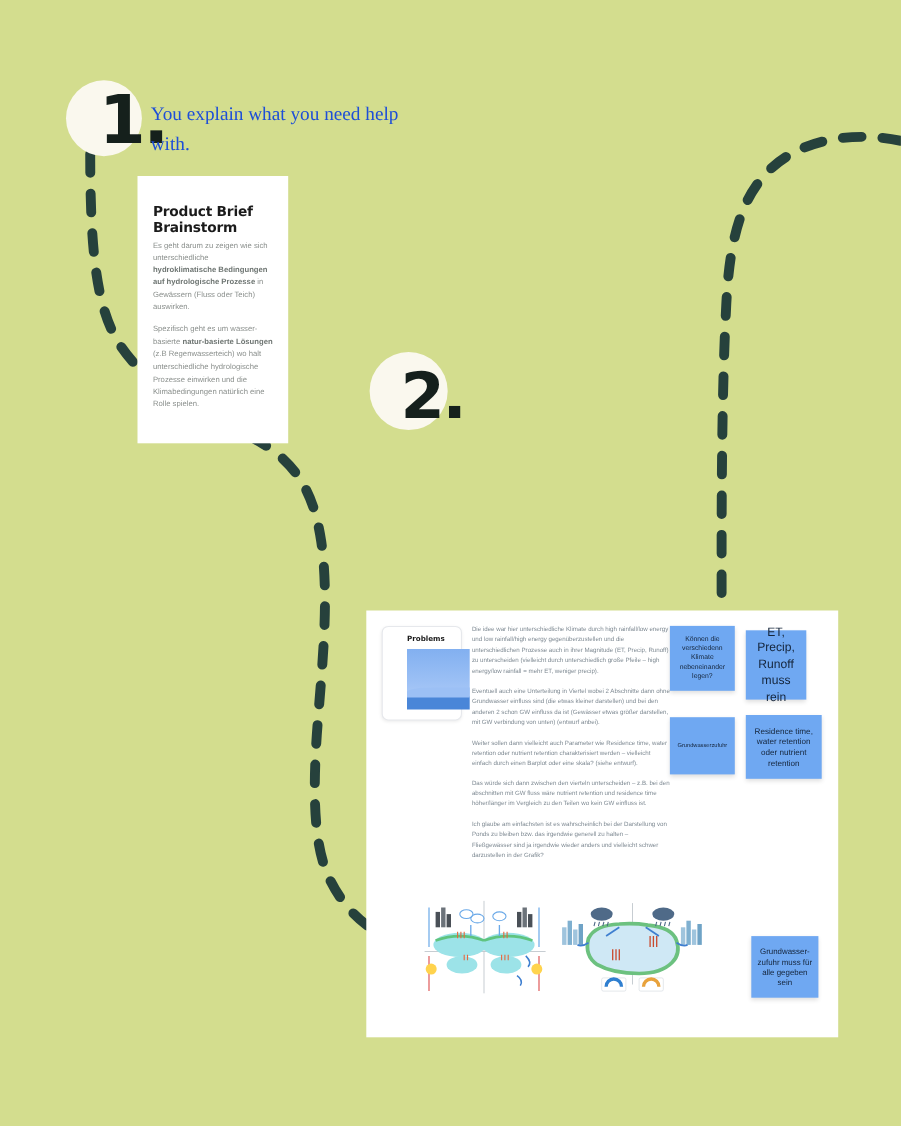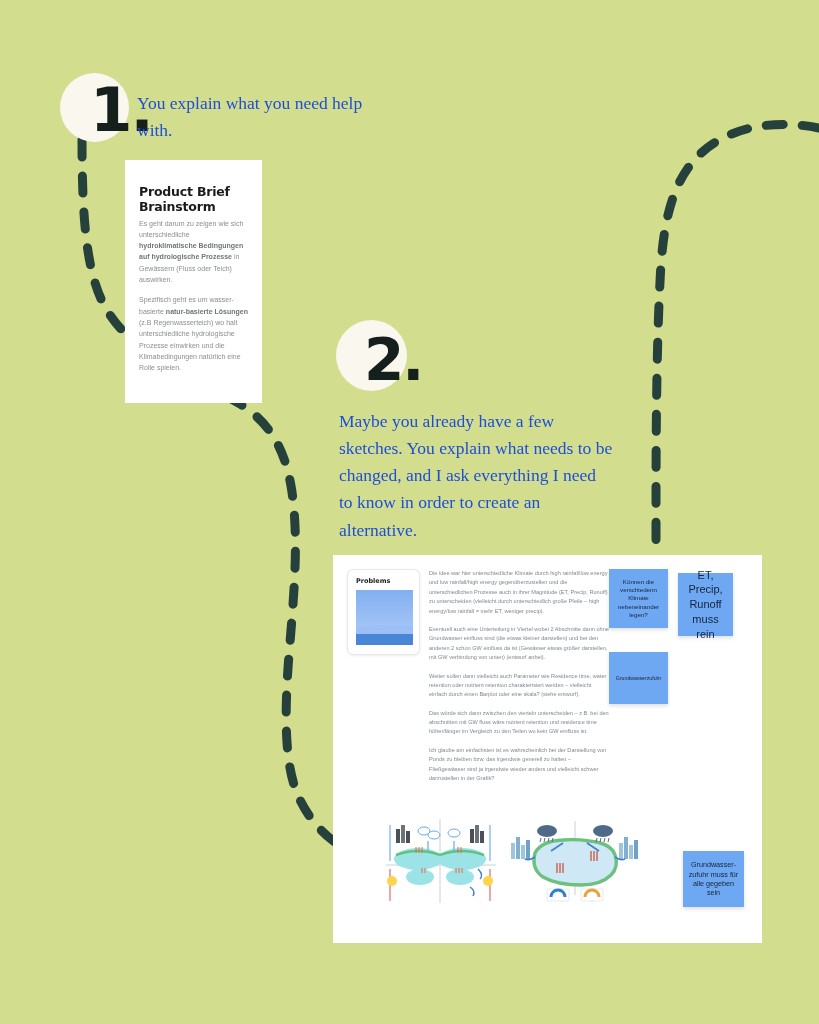--- a/index.html
+++ b/index.html
@@ -104,21 +104,21 @@
   
   #thumb-tile {
     position: absolute;
     left: 14px; top: 14px;
     width: 73px; height: 86px;
     background: #fff;
     border: 1px solid #e6e8ec;
     border-radius: 6px;
     box-shadow: 0 1px 3px rgba(0,0,0,.07);
     box-sizing: border-box;
-    padding: 7px 7px 0 8px;
+    padding: 7px 7px 0 22px;
   }
   #thumb-tile .thumb-label {
     font-family: "DejaVu Sans", sans-serif;
     font-weight: 700;
     font-size: 6.5px;
     color: #1b1b1b;
     margin-bottom: 5px;
   }
   .thumb-pic {
     position: relative;
@@ -195,41 +195,41 @@
     <p class="body-p">
       <span>Es geht darum zu zeigen wie sich unterschiedliche </span><b>hydroklimatische Bedingungen auf hydrologische Prozesse</b><span> in Gewässern (Fluss oder Teich) auswirken.</span>
     </p>
     <p class="body-p">
       <span> Spezifisch geht es um wasser-basierte </span><b>natur-basierte Lösungen</b><span> (z.B Regenwasserteich) wo halt unterschiedliche hydrologische Prozesse einwirken und die Klimabedingungen natürlich eine Rolle spielen.</span>
     </p>
   </div>
 
   <div class="step-circle" id="step2-circle"></div>
   <div class="step-num" id="step2-num">2.</div>
-  <div class="step-text" id="step2-text">Maybe you already have a few sketches. You explain what needs to be changed, and I ask everything I need to know in order to create an alternative.</div>
 
   <div id="card2">
     <div class="wb-inner">
 
       <div id="thumb-tile">
         <div class="thumb-label">Problems</div>
         <div class="thumb-pic"></div>
       </div>
 
       <div class="wb-text">
         <p class="wb-p">Die idee war hier unterschiedliche Klimate durch high rainfall/low energy und low rainfall/high energy gegenüberzustellen und die unterschiedlichen Prozesse auch in ihrer Magnitude (ET, Precip, Runoff) zu unterscheiden (vielleicht durch unterschiedlich große Pfeile – high energy/low rainfall = mehr ET, weniger precip).</p>
         <p class="wb-p">Eventuell auch eine Unterteilung in Viertel wobei 2 Abschnitte dann ohne Grundwasser einfluss sind (die etwas kleiner darstellen) und bei den anderen 2 schon GW einfluss da ist (Gewässer etwas größer darstellen, mit GW verbindung von unten) (entwurf anbei).</p>
         <p class="wb-p">Weiter sollen dann vielleicht auch Parameter wie Residence time, water retention oder nutrient retention charakterisiert werden – vielleicht einfach durch einen Barplot oder eine skala? (siehe entwurf).</p>
         <p class="wb-p">Das würde sich dann zwischen den vierteln unterscheiden – z.B. bei den abschnitten mit GW fluss wäre nutrient retention und residence time höher/länger im Vergleich zu den Teilen wo kein GW einfluss ist.</p>
         <p class="wb-p">Ich glaube am einfachsten ist es wahrscheinlich bei der Darstellung von Ponds zu bleiben bzw. das irgendwie generell zu halten – Fließgewässer sind ja irgendwie wieder anders und vielleicht schwer darzustellen in der Grafik?</p>
       </div>
 
       <div class="sticky" id="sticky-klimate">Können die verschiedenn Klimate nebeneinander legen?</div>
       <div class="sticky" id="sticky-et">ET, Precip, Runoff muss rein</div>
       <div class="sticky" id="sticky-gw">Grundwasserzufuhr</div>
+      <div class="sticky" id="sticky-res">Residence time, water retention oder nutrient retention</div>
       <div class="sticky" id="sticky-bottom">Grundwasser-zufuhr muss für alle gegeben sein</div>
 
       <svg class="diagram" id="diagram-left" viewBox="0 0 140 88">
         <line x1="70" y1="2" x2="70" y2="86" stroke="#bfc6cc" stroke-width="0.8"></line>
         <line x1="16" y1="48" x2="126" y2="48" stroke="#bfc6cc" stroke-width="0.8"></line>
         <line x1="20" y1="8" x2="20" y2="44" stroke="#6aa9e8" stroke-width="1.1"></line>
         <line x1="20" y1="52" x2="20" y2="84" stroke="#e05a5a" stroke-width="1.1"></line>
         <line x1="120" y1="8" x2="120" y2="44" stroke="#6aa9e8" stroke-width="1.1"></line>
         <line x1="120" y1="52" x2="120" y2="84" stroke="#e05a5a" stroke-width="1.1"></line>
 

